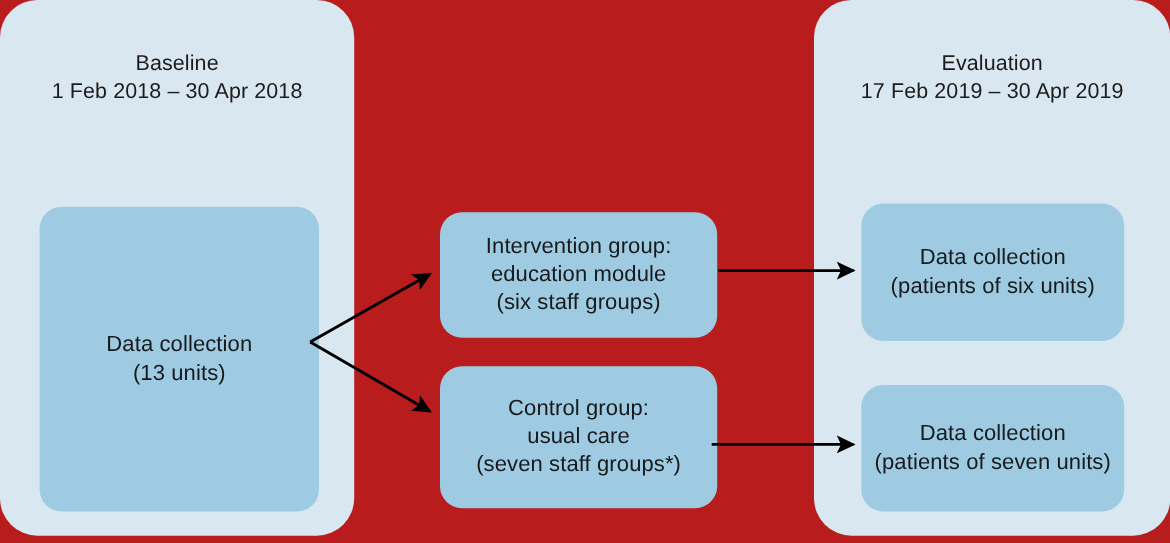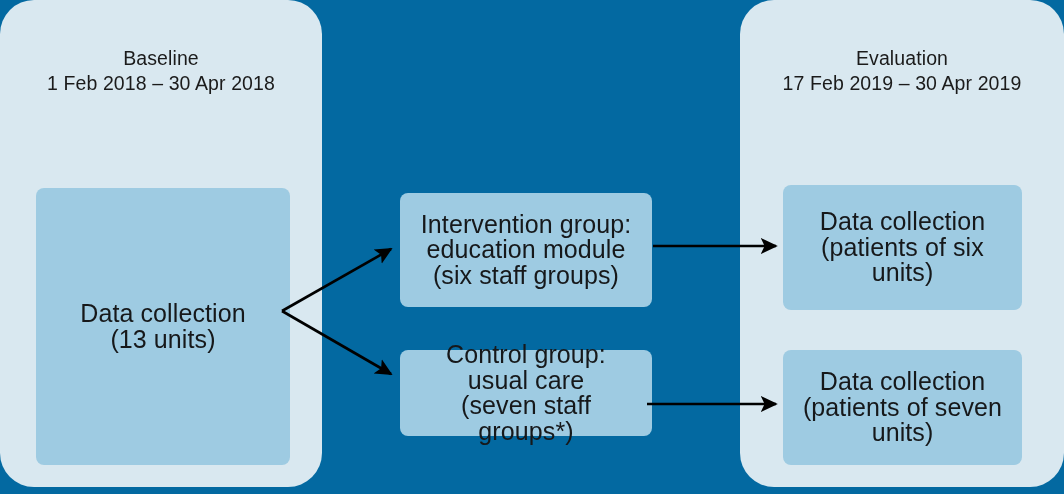--- a/index.html
+++ b/index.html
@@ -10,48 +10,48 @@
   body {
     width: 1064px;
     height: 494px;
     font-family: "Liberation Sans", sans-serif;
     overflow: hidden;
   }
   #canvas {
     position: relative;
     width: 1064px;
     height: 494px;
-    background: #0369a1;
+    background: #b91c1c;
   }
   .panel {
     position: absolute;
     background: #d9e8f0;
     border-radius: 34px;
   }
   .panel-head {
     position: absolute;
     left: 0;
     right: 0;
     text-align: center;
     color: #1b1b1b;
     font-size: 19.5px;
     line-height: 25px;
     letter-spacing: 0.1px;
     white-space: pre-line;
   }
   .node {
     position: absolute;
     background: #9ecbe2;
-    border-radius: 8px;
+    border-radius: 20px;
     display: flex;
     align-items: center;
     justify-content: center;
     text-align: center;
     color: #16181a;
-    font-size: 25px;
+    font-size: 20px;
     line-height: 25.5px;
     letter-spacing: 0.1px;
     white-space: pre-line;
     box-sizing: border-box;
     padding: 4px 10px;
   }
   #arrows {
     position: absolute;
     left: 0;
     top: 0;
@@ -63,21 +63,21 @@
   #panel-baseline      { left: 0px;   top: 0px; width: 322px; height: 487px; }
   #panel-randomisation { left: 370px; top: 0px; width: 320px; height: 487px; }
   #panel-evaluation    { left: 740px; top: 0px; width: 324px; height: 487px; }
 
   #head-baseline      { top: 46px; }
   #head-randomisation { top: 46px; }
   #head-evaluation    { top: 46px; }
 
   #node-baseline-collection { left: 36px;  top: 188px; width: 254px; height: 277px; }
   #node-intervention        { left: 400px; top: 193px; width: 252px; height: 114px; }
-  #node-control             { left: 400px; top: 350px; width: 252px; height: 86px; }
+  #node-control             { left: 400px; top: 333px; width: 252px; height: 129px; }
   #node-eval-six            { left: 783px; top: 185px; width: 239px; height: 125px; }
   #node-eval-seven          { left: 783px; top: 350px; width: 239px; height: 115px; }
 </style>
 </head>
 <body>
 
 <div id="canvas">
 
   <div class="panel" id="panel-baseline">
     <div class="panel-head" id="head-baseline">Baseline

